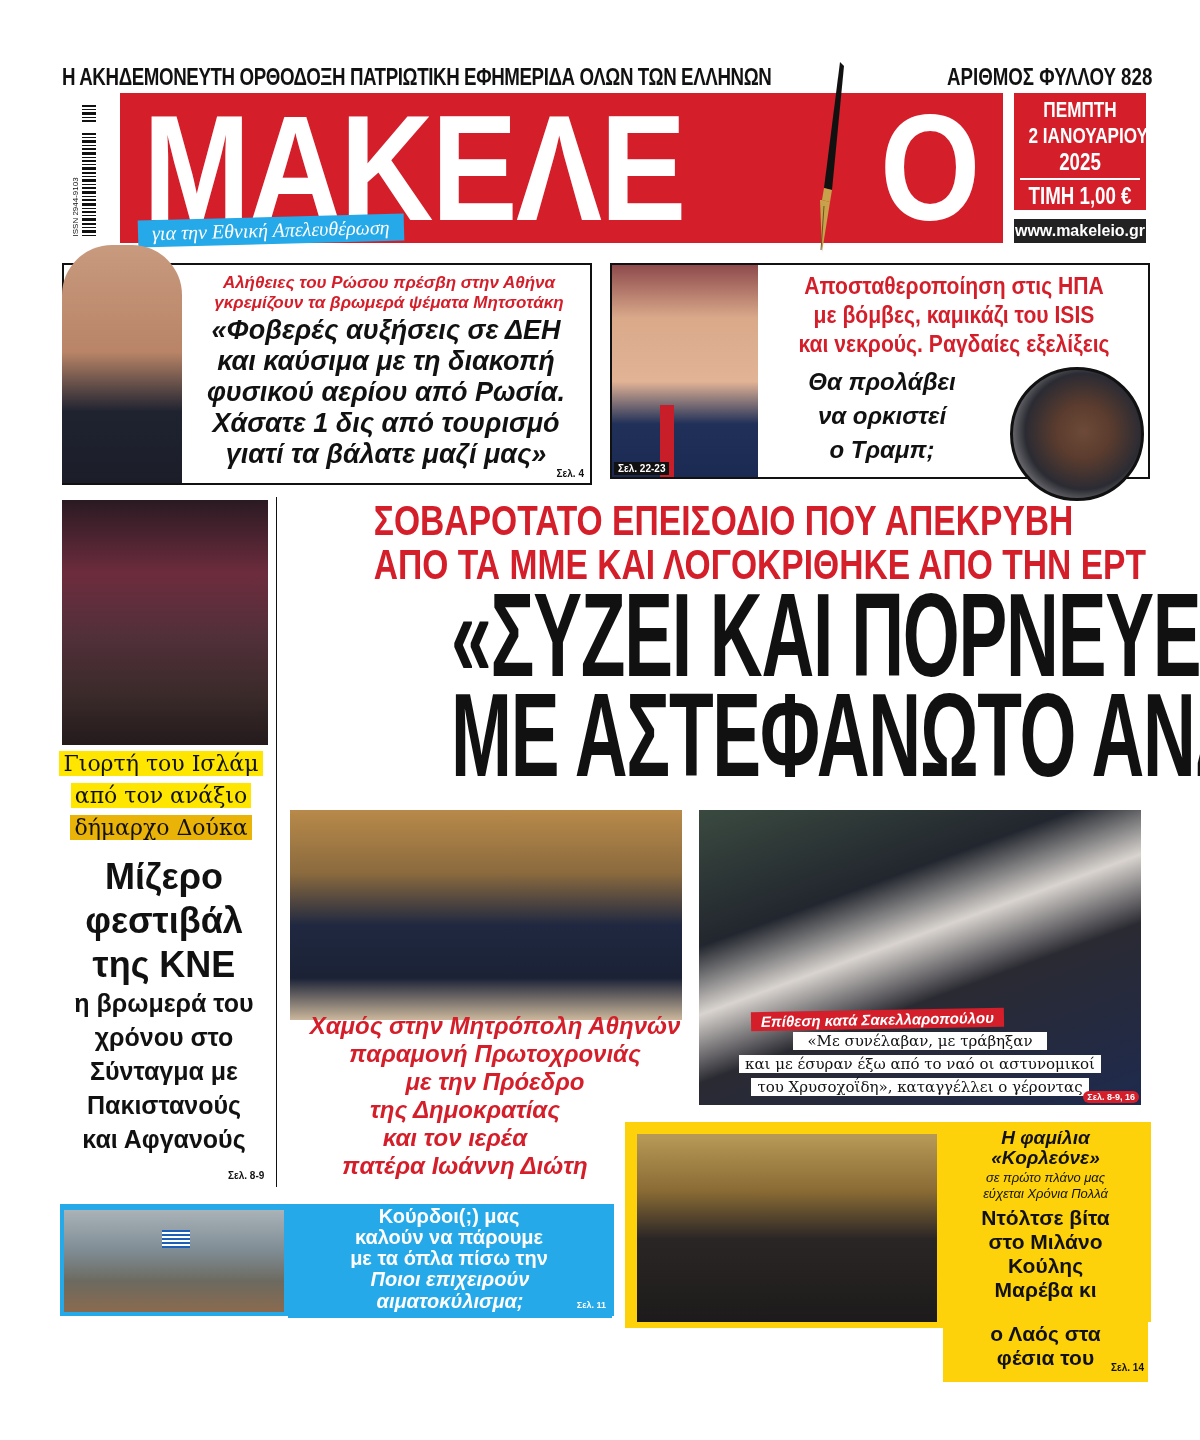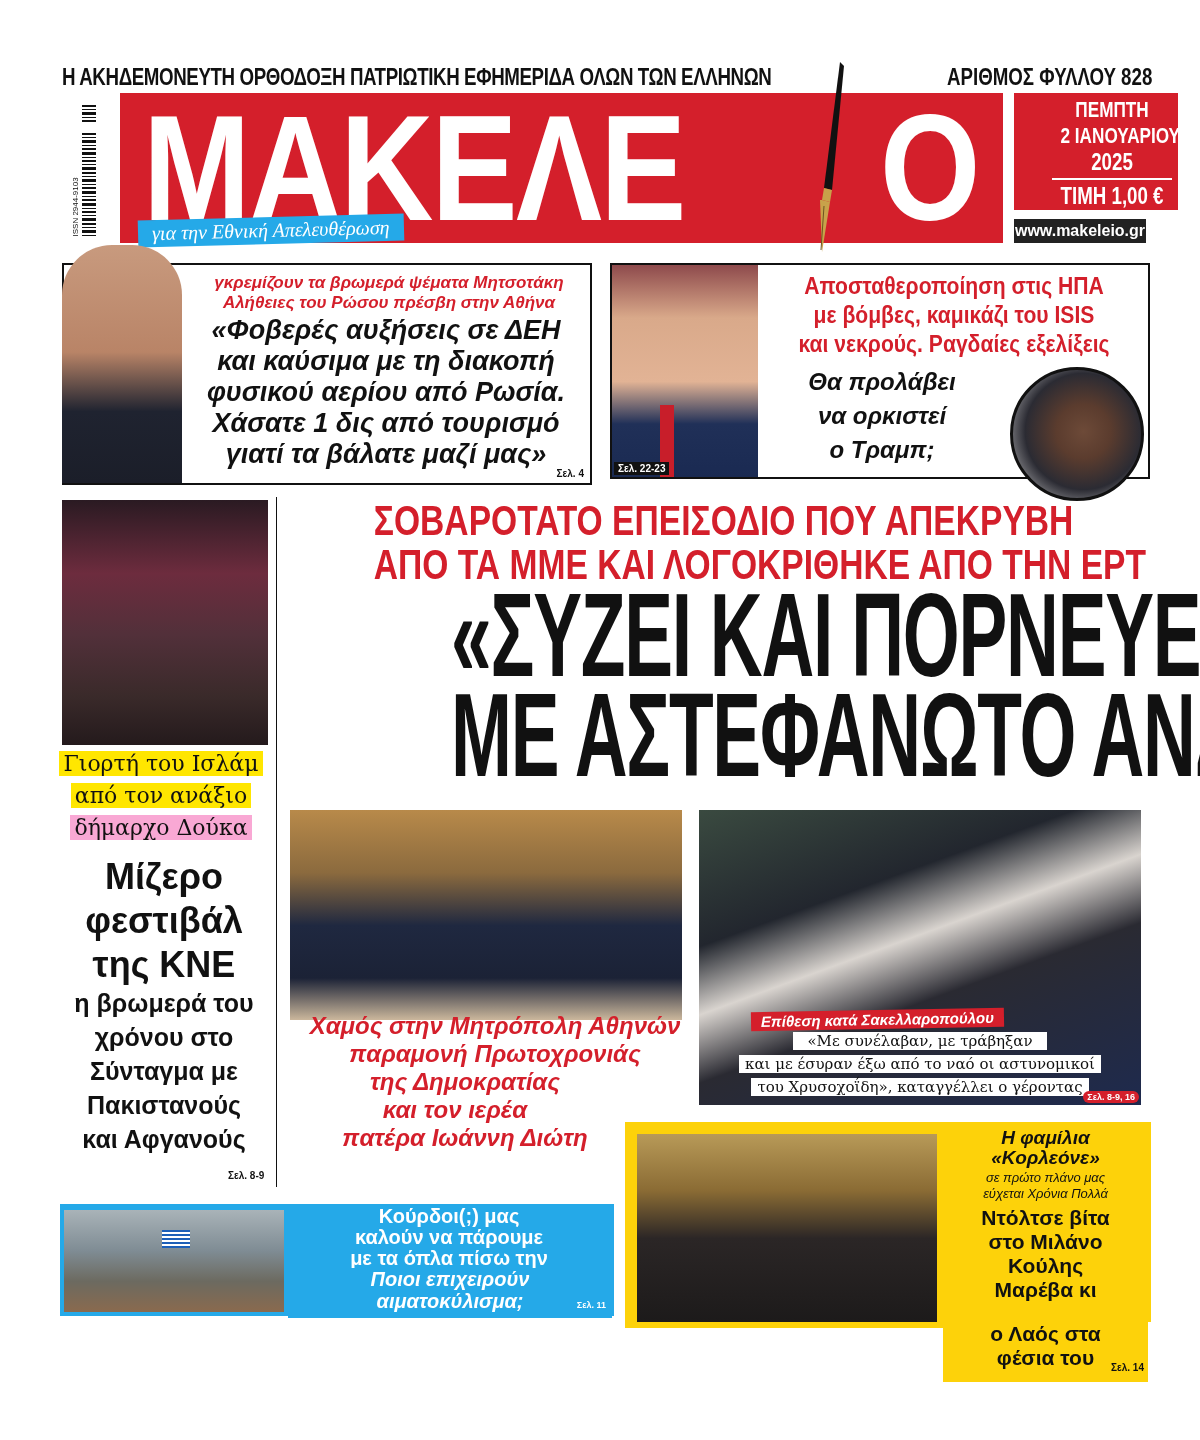--- a/index.html
+++ b/index.html
@@ -5,21 +5,21 @@
   html, body { margin:0; padding:0; background:#ffffff; }
   body { width:1200px; height:1440px; position:relative; overflow:hidden; font-family:"Liberation Sans", sans-serif; color:#111; }
   .abs { position:absolute; }
   
   #tagline { left:62px; top:63px; font-size:24px; font-weight:bold; letter-spacing:-0.5px; transform:scaleX(0.78); transform-origin:left top; white-space:nowrap; }
   #issue { right:48px; top:63px; font-size:24px; font-weight:bold; transform:scaleX(0.78); transform-origin:right top; white-space:nowrap; }
   #mast-red { left:120px; top:93px; width:883px; height:150px; background:#d41f2b; }
   #pen { left:810px; top:60px; width:40px; height:200px; }
   #subtitle { left:138px; top:217px; background:#25a9e8; color:#fff; font-family:"Liberation Serif", serif; font-style:italic; font-size:20px; padding:2px 14px; transform:rotate(-1.5deg); }
   #barcode { left:58px; top:105px; width:40px; height:140px; }
-  #datebox { left:1014px; top:93px; width:132px; height:117px; background:#d41f2b; color:#fff; text-align:center;padding-left:32px; }
+  #datebox { left:1014px; top:93px; width:132px; height:117px; background:#d41f2b; color:#fff; text-align:center; }
   #datebox .l { font-weight:bold; font-size:22px; line-height:26px; transform:scaleX(0.78); white-space:nowrap; }
   #datebox hr { border:none; border-top:2px solid #fff; margin:3px 6px; }
   #webbox { left:1014px; top:219px; width:132px; height:24px; background:#222; color:#fff; text-align:center; font-size:16px; font-weight:bold; line-height:24px; }
   
   .box { border:2px solid #111; background:#fff; }
   .photo { background:#555; }
   .ref { font-size:10px; font-weight:bold; }
   #box1 { left:62px; top:263px; width:526px; height:218px; }
   #box2 { left:610px; top:263px; width:536px; height:212px; }
   .lines div { white-space:nowrap; }
@@ -97,22 +97,22 @@
   <div class="l">2 ΙΑΝΟΥΑΡΙΟΥ</div>
   <div class="l" style="font-size:24px">2025</div>
   <hr>
   <div class="l" style="font-size:24px">ΤΙΜΗ 1,00 €</div>
 </div>
 <div id="webbox" class="abs">www.makeleio.gr</div>
 
 <div id="box1" class="abs box">
   <div class="abs photo" style="left:-2px;top:-20px;width:120px;height:238px;background:linear-gradient(180deg,#c89a7e 0%,#b98467 45%,#1f2330 70%,#1b1e29 100%);border-radius:50px 50px 0 0;" title="photo of Russian ambassador speaking"></div>
   <div class="abs lines" style="left:130px;top:8px;width:390px;text-align:center;color:#d41f2b;font-style:italic;font-weight:bold;font-size:17px;line-height:20px;">
+    <div>Αλήθειες του Ρώσου πρέσβη στην Αθήνα</div>
     <div>γκρεμίζουν τα βρωμερά ψέματα Μητσοτάκη</div>
-    <div>Αλήθειες του Ρώσου πρέσβη στην Αθήνα</div>
   </div>
   <div class="abs lines" style="left:122px;top:50px;width:400px;text-align:center;font-style:italic;font-weight:bold;font-size:27px;line-height:31px;">
     <div>«Φοβερές αυξήσεις σε ΔΕΗ</div>
     <div>και καύσιμα με τη διακοπή</div>
     <div>φυσικού αερίου από Ρωσία.</div>
     <div>Χάσατε 1 δις από τουρισμό</div>
     <div>γιατί τα βάλατε μαζί μας»</div>
   </div>
   <div class="abs ref" style="right:6px;bottom:4px;">Σελ. 4</div>
 </div>
@@ -132,21 +132,21 @@
     <div>να ορκιστεί</div>
     <div>ο Τραμπ;</div>
   </div>
   <div class="abs" style="left:398px;top:102px;width:128px;height:128px;border-radius:50%;border:3px solid #111;background:radial-gradient(circle at 55% 48%,#6d4a38 0%,#5b3c2e 28%,#2b2b33 60%,#dcdcdc 100%);" title="circular photo of commentator"></div>
 </div>
 
 <div class="abs photo" style="left:62px;top:500px;width:206px;height:245px;background:linear-gradient(180deg,#2a1a22 0%,#6d2c3e 30%,#52303a 55%,#3a2a2a 80%,#241a1c 100%);" title="crowd at new year celebration with phones"></div>
 <div class="abs lines" style="left:58px;top:748px;width:206px;text-align:center;font-family:'DejaVu Serif',serif;font-size:22px;line-height:32px;">
   <div><span style="background:#ffe600;padding:0 4px;">Γιορτή του Ισλάμ</span></div>
   <div><span style="background:#ffe600;padding:0 4px;">από τον ανάξιο</span></div>
-  <div><span style="background:#f9a8d4;padding:0 4px;">δήμαρχο Δούκα</span></div>
+  <div><span style="background:#eab308;padding:0 4px;">δήμαρχο Δούκα</span></div>
 </div>
 <div class="abs lines" style="left:58px;top:855px;width:212px;text-align:center;font-weight:bold;font-size:36px;line-height:44px;">
   <div>Μίζερο</div>
   <div>φεστιβάλ</div>
   <div>της ΚΝΕ</div>
 </div>
 <div class="abs lines" style="left:58px;top:986px;width:212px;text-align:center;font-weight:bold;font-size:25px;line-height:34px;">
   <div>η βρωμερά του</div>
   <div>χρόνου στο</div>
   <div>Σύνταγμα με</div>
@@ -162,20 +162,21 @@
 </div>
 <div id="headline" class="abs">
   <div>«ΣΥΖΕΙ ΚΑΙ ΠΟΡΝΕΥΕΙ</div>
   <div>ΜΕ ΑΣΤΕΦΑΝΩΤΟ ΑΝΔΡΑ»</div>
 </div>
 
 <div class="abs photo" style="left:290px;top:810px;width:392px;height:210px;background:linear-gradient(180deg,#b88a4a 0%,#8b6a3e 30%,#1f2840 55%,#1b2236 80%,#cbb79c 100%);" title="officials standing in Athens cathedral"></div>
 <div class="abs lines" style="left:290px;top:1012px;width:410px;text-align:center;color:#d41f2b;font-style:italic;font-weight:bold;font-size:24px;line-height:28px;">
   <div>Χαμός στην Μητρόπολη Αθηνών</div>
   <div>παραμονή Πρωτοχρονιάς</div>
+  <div>με την Πρόεδρο</div>
   <div style="margin-right:60px">της Δημοκρατίας</div>
   <div style="margin-right:80px">και τον ιερέα</div>
   <div style="margin-right:60px">πατέρα Ιωάννη Διώτη</div>
 </div>
 
 <div class="abs photo" style="left:699px;top:810px;width:442px;height:295px;background:linear-gradient(160deg,#3a4a40 0%,#22262e 30%,#d9d4cf 45%,#2a2a32 60%,#1e2a4e 100%);" title="elderly priest escorted by police">
   <div class="abs" style="left:52px;top:200px;background:#d41f2b;color:#fff;font-style:italic;font-weight:bold;font-size:15px;padding:1px 10px;transform:rotate(-1deg);">Επίθεση κατά Σακελλαροπούλου</div>
   <div class="abs lines" style="left:0;top:220px;width:442px;text-align:center;font-family:'DejaVu Serif',serif;font-size:15px;line-height:23px;">
     <div><span style="background:#fff;padding:0 14px;margin-top:47px;">«Με συνέλαβαν, με τράβηξαν</span></div>
     <div><span style="background:#fff;padding:0 6px;">και με έσυραν έξω από το ναό οι αστυνομικοί</span></div>

